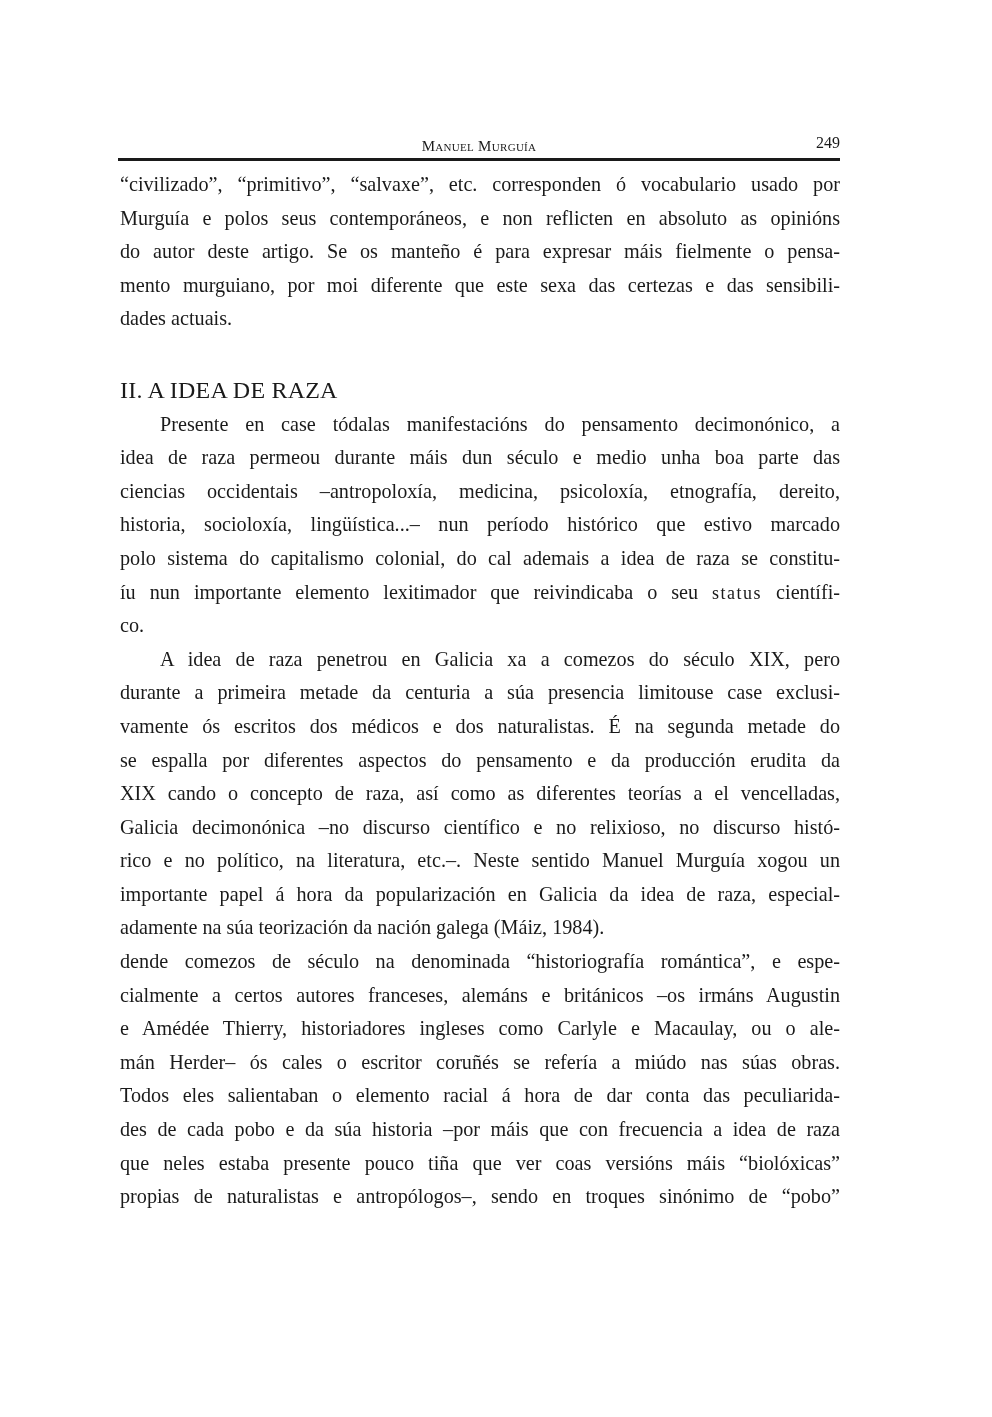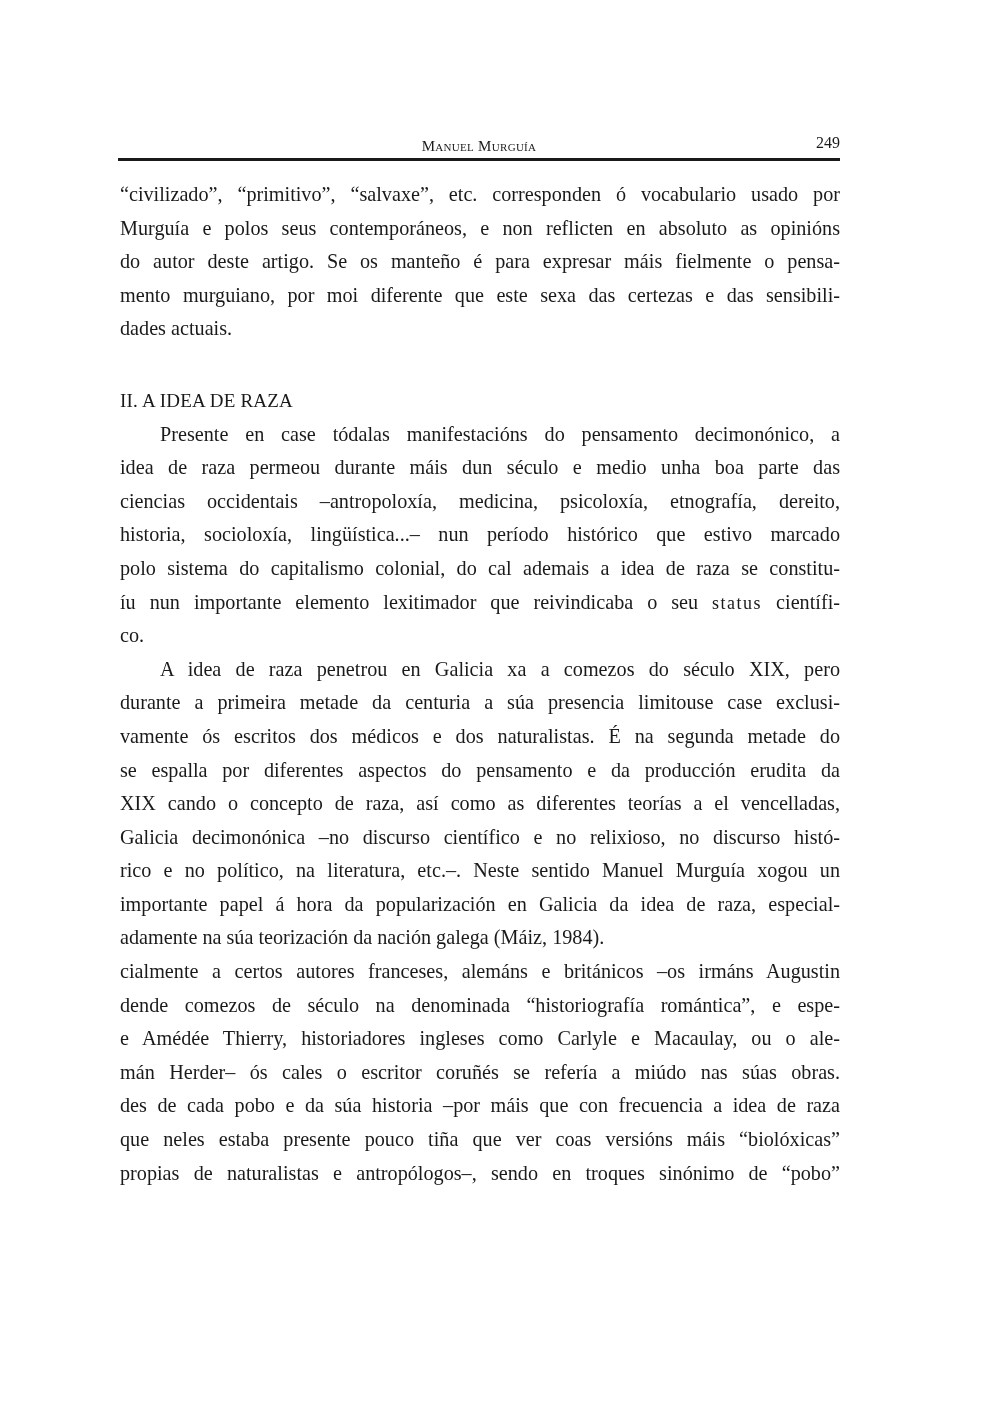--- a/index.html
+++ b/index.html
@@ -3,27 +3,27 @@
 <meta charset="utf-8">
 <style>
   html, body { margin: 0; padding: 0; background: #ffffff; }
   body { width: 992px; height: 1417px; position: relative; overflow: hidden;
          font-family: "Liberation Serif", "DejaVu Serif", serif; color: #1a1a1a; }
   .header { position: absolute; left: 118px; top: 132px; width: 722px; height: 30px; }
   .running-title { position: absolute; left: 0; right: 0; top: 6px; text-align: center;
          font-size: 15px; font-variant: small-caps; letter-spacing: 0.3px; }
   .page-number { position: absolute; right: 0; top: 2px; font-size: 16px; }
   .rule { position: absolute; left: 118px; top: 158px; width: 722px; height: 3px; background: #1a1a1a; }
-  .body { position: absolute; left: 120px; top: 178px; width: 720px; }
+  .body { position: absolute; left: 120px; top: 168px; width: 720px; }
   .line { display: block; height: 33.6px; line-height: 33.6px; font-size: 20.2px;
           white-space: nowrap; text-align: justify; text-align-last: justify; }
   .line.last { text-align-last: left; }
   .line.indent { padding-left: 40px; }
   .gap { height: 38px; }
-  .heading { display: block; height: 33.6px; line-height: 33.6px; font-size: 19px; letter-spacing: 0.2px; }
+  .heading { display: block; height: 33.6px; line-height: 33.6px; font-size: 24px; letter-spacing: 0.2px; }
   .it { letter-spacing: 1.5px; font-size: 18px; }
 </style>
 </head>
 <body>
 
 <div class="header">
   <span class="running-title">Manuel Murguía</span>
   <span class="page-number">249</span>
 </div>
 <div class="rule"></div>
@@ -58,22 +58,23 @@
     <span class="line">vamente ós escritos dos médicos e dos naturalistas. É na segunda metade do</span>
     <span class="line">se espalla por diferentes aspectos do pensamento e da producción erudita da</span>
     <span class="line">XIX cando o concepto de raza,  así como as diferentes teorías a el vencelladas,</span>
     <span class="line">Galicia decimonónica –no discurso científico e no relixioso, no discurso histó-</span>
     <span class="line">rico e no político, na literatura, etc.–. Neste sentido Manuel Murguía xogou un</span>
     <span class="line">importante papel á hora da popularización en Galicia da idea de raza, especial-</span>
     <span class="line last">adamente na súa teorización da nación galega (Máiz, 1984).</span>
   </div>
 
   <div>
+    <span class="line">dende comezos de século na denominada “historiografía romántica”, e espe-</span>
     <span class="line">cialmente a certos autores franceses, alemáns e británicos –os irmáns Augustin</span>
-    <span class="line">dende comezos de século na denominada “historiografía romántica”, e espe-</span>
     <span class="line">e Amédée Thierry, historiadores ingleses como Carlyle e Macaulay, ou o ale-</span>
     <span class="line">mán Herder– ós cales o escritor coruñés se refería a miúdo nas súas obras.</span>
+    <span class="line">Todos eles salientaban o elemento racial á hora de dar conta das peculiarida-</span>
     <span class="line">des de cada pobo e da súa historia –por máis que con frecuencia a idea de raza</span>
     <span class="line">que neles estaba presente pouco tiña que ver coas versións máis “biolóxicas”</span>
     <span class="line">propias de naturalistas e antropólogos–, sendo en troques sinónimo de “pobo”</span>
   </div>
 
 </div>
 
 </body></html>

